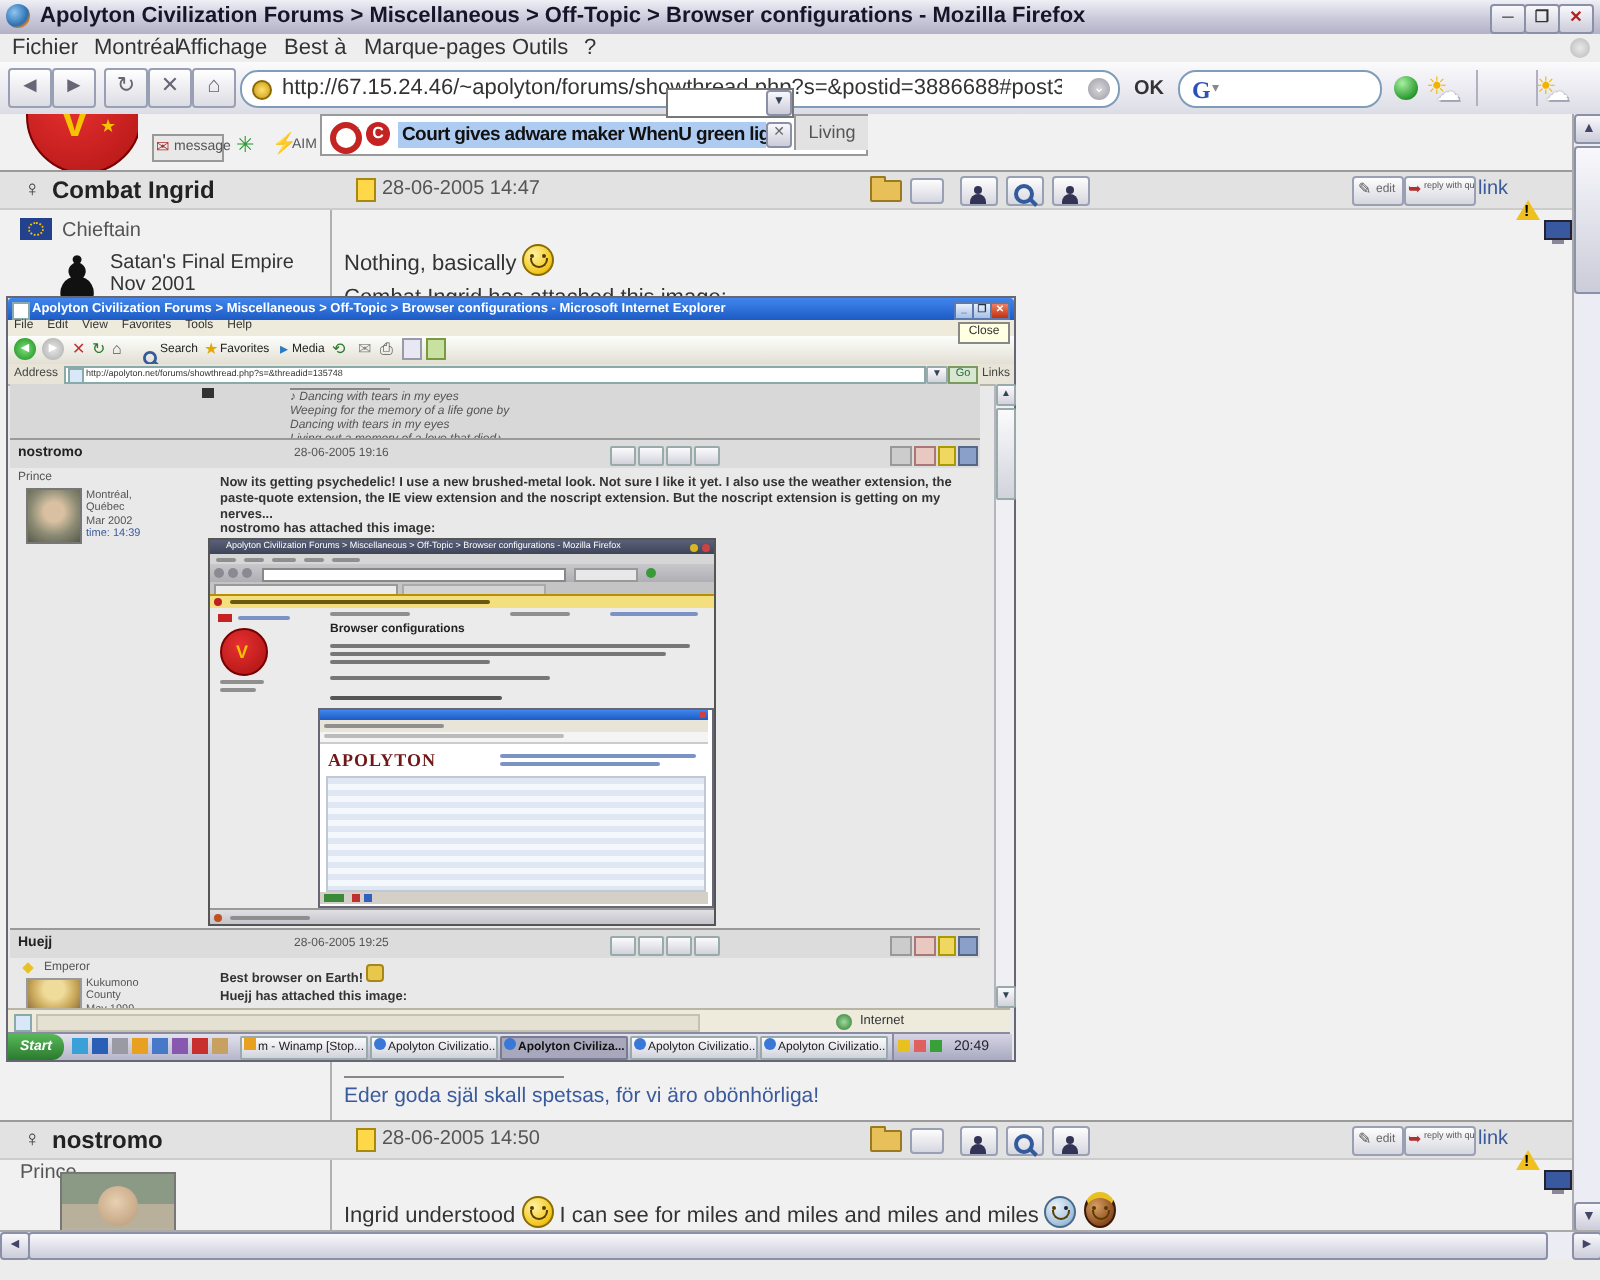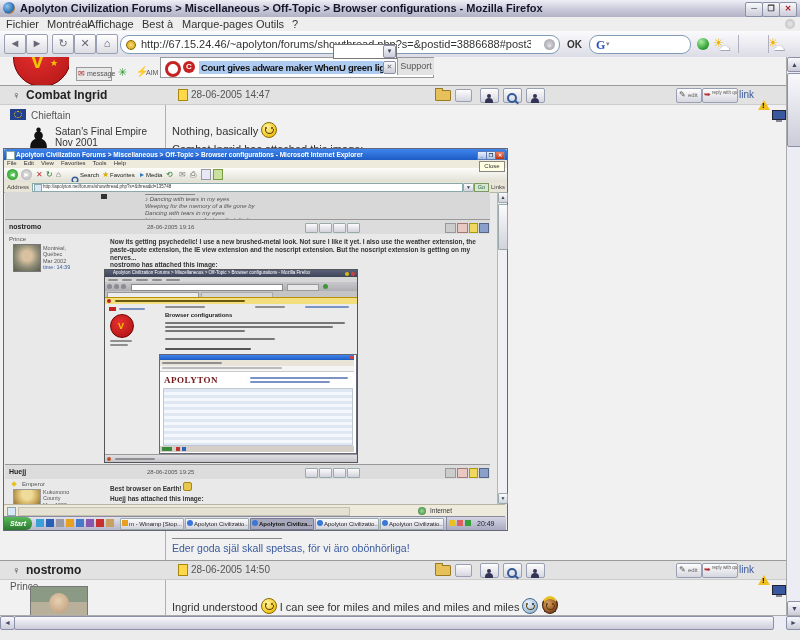--- a/index.html
+++ b/index.html
@@ -146,21 +146,21 @@
         <span class="a f7 gray" style="left:10px;top:3px">AIM</span>
       </div>
     </div>
 
     <div class="a" style="left:160px;top:0;width:272px;height:19px;background:#fff;border:1px solid #999">
       <div class="a" style="left:4px;top:3px;width:10px;height:10px;border:3px solid #c52222;border-radius:50%"></div>
       <div class="a" style="left:17px;top:3px;font-size:7px;color:#888">·</div>
       <div class="a" style="left:22px;top:3px;width:12px;height:12px;border-radius:50%;background:#c52222;color:#fff;font-size:8px;font-weight:bold;text-align:center;line-height:12px">C</div>
       <div class="a bold nowrap" style="left:38px;top:3px;font-size:9.5px;letter-spacing:-0.3px;color:#111;background:#aecbf2;padding:1px 2px;max-width:180px;overflow:hidden">Court gives adware maker WhenU green light</div>
       <div class="a bev2" style="left:222px;top:3px;width:11px;height:11px;font-size:7px;line-height:10px;color:#666">✕</div>
-      <div class="a" style="left:236px;top:0;width:36px;height:17px;background:#e2e2e2;border-left:1px solid #999;color:#555;font-size:9px;text-align:center;line-height:17px">Support</div>
+      <div class="a" style="left:236px;top:0;width:36px;height:17px;background:#e2e2e2;border-left:1px solid #999;color:#555;font-size:9px;text-align:center;line-height:17px">Living</div>
     </div>
 
     <div class="a post" style="left:0;top:28px;width:786px;height:475px">
       <div class="a vline" style="left:165px;top:0;height:475px"></div>
       <div class="a hdrstrip" style="left:0;top:0;width:786px;height:18px">
         <span class="a" style="left:12px;top:3px;font-size:11px;color:#333">♀</span>
         <span class="a bold" style="left:26px;top:2px;font-size:12px;color:#222">Combat Ingrid</span>
         <div class="a pageic" style="left:178px;top:3px"></div>
         <span class="a f10 gray" style="left:191px;top:3px">28-06-2005 14:47</span>
         <div class="a folder" style="left:435px;top:4px"></div>

